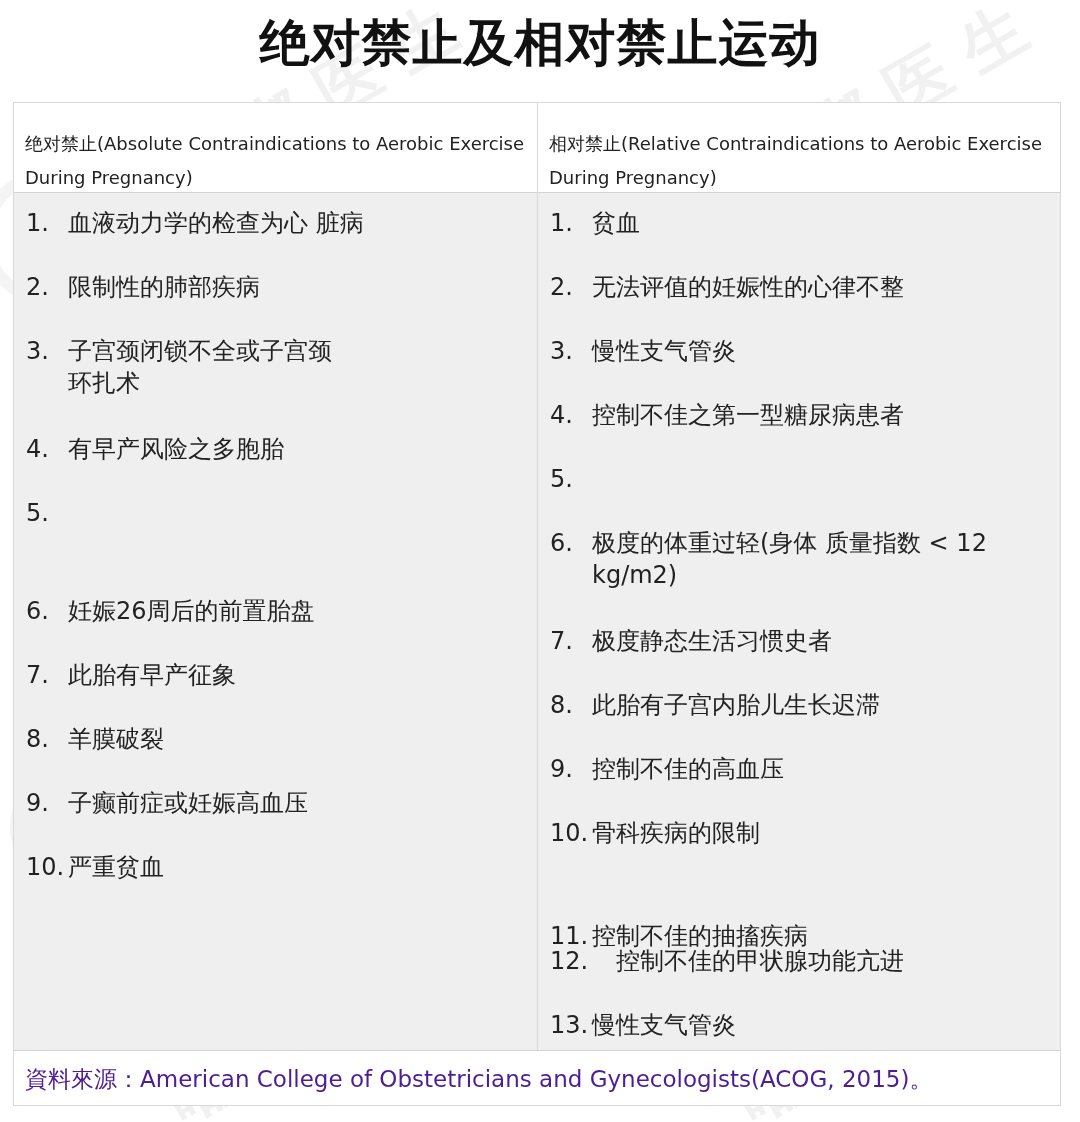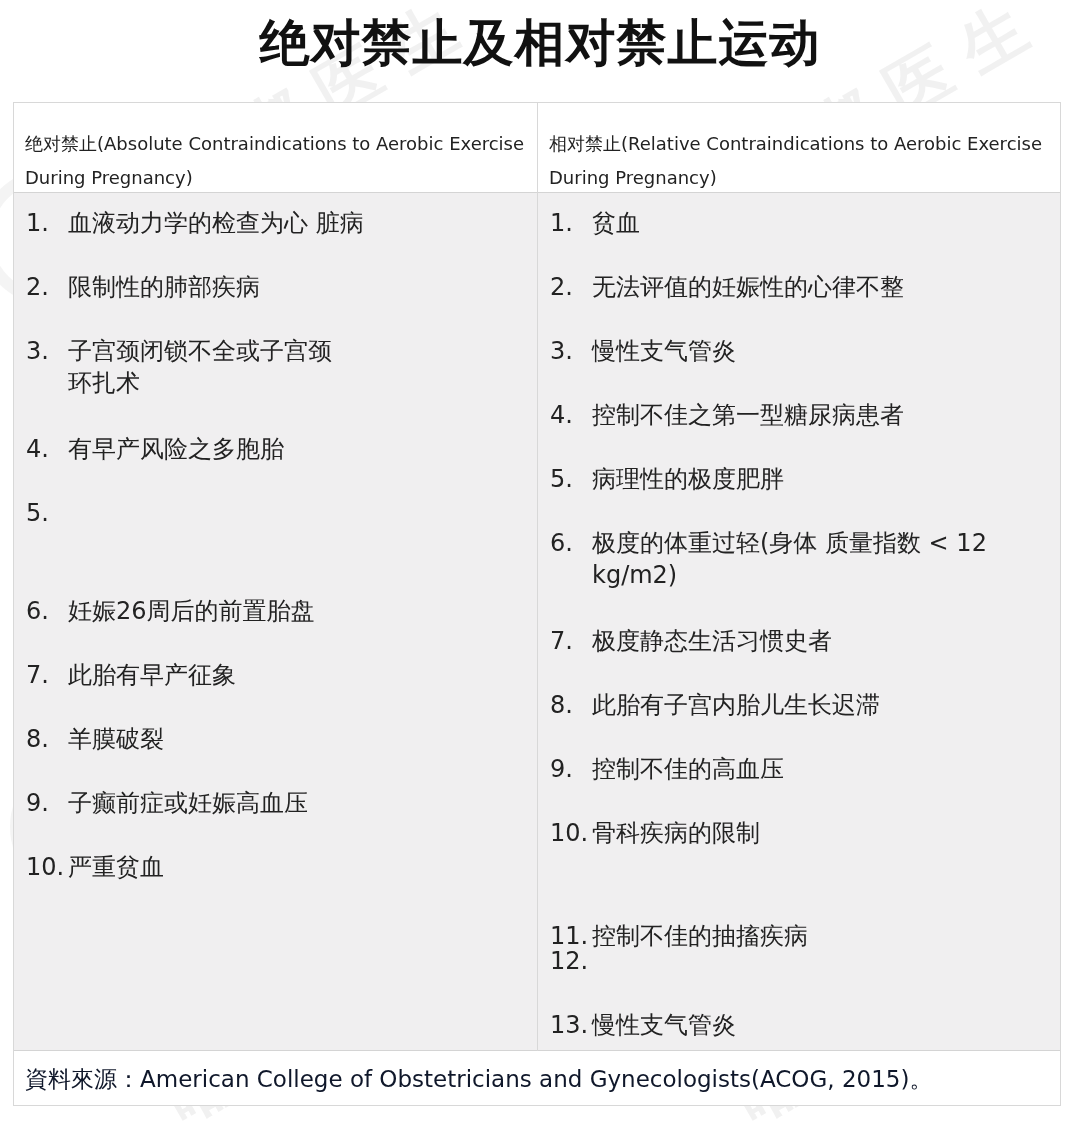--- a/index.html
+++ b/index.html
@@ -35,21 +35,21 @@
     .item {
       position: absolute; left: 0; font-size: 24px; line-height: 32px; color: #222;
       display: flex;
     }
     .num { width: 42px; flex: 0 0 42px; }
     .txt { flex: 1 1 auto; }
     .footer {
       position: absolute; left: 0; top: 948px; width: 100%; height: 54px; background: #ffffff;
     }
     .footer-text {
-      position: absolute; left: 11px; top: 12px; font-size: 23px; line-height: 32px; color: #0f172a;
+      position: absolute; left: 11px; top: 12px; font-size: 23px; line-height: 32px; color: #4c1d95;
     }
     .wm {
       position: absolute; color: rgba(170,170,170,0.16); font-size: 64px; font-weight: bold;
       transform: rotate(-30deg); pointer-events: none; white-space: nowrap;
     }
     .wm-ring {
       position: absolute; width: 110px; height: 110px; border: 12px solid rgba(180,180,180,0.14);
       border-radius: 50%; pointer-events: none;
     }
   </style>
@@ -132,21 +132,20 @@
       <div class="item" style="top:142px;">
           <span class="num">3.</span>
           <span class="txt">慢性支气管炎</span>
         </div>
       <div class="item" style="top:206px;">
           <span class="num">4.</span>
           <span class="txt">控制不佳之第一型糖尿病患者</span>
         </div>
       <div class="item" style="top:270px;">
           <span class="num">5.</span>
-          <span class="txt">病理性的极度肥胖</span>
         </div>
       <div class="item" style="top:334px; width:480px;">
           <span class="num">6.</span>
           <span class="txt">极度的体重过轻(身体 质量指数 &lt; 12 kg/m2)</span>
         </div>
       <div class="item" style="top:432px;">
           <span class="num">7.</span>
           <span class="txt">极度静态生活习惯史者</span>
         </div>
       <div class="item" style="top:496px;">
@@ -160,20 +159,21 @@
       <div class="item" style="top:624px;">
           <span class="num">10.</span>
           <span class="txt">骨科疾病的限制</span>
         </div>
       <div class="item" style="top:727px;">
           <span class="num">11.</span>
           <span class="txt">控制不佳的抽搐疾病</span>
         </div>
       <div class="item" style="top:752px;gap:24px;">
           <span class="num">12.</span>
+          <span class="txt">控制不佳的甲状腺功能亢进</span>
         </div>
       <div class="item" style="top:816px;">
           <span class="num">13.</span>
           <span class="txt">慢性支气管炎</span>
         </div>
     </div>
   </div>
 
   <div class="divider"></div>
 

